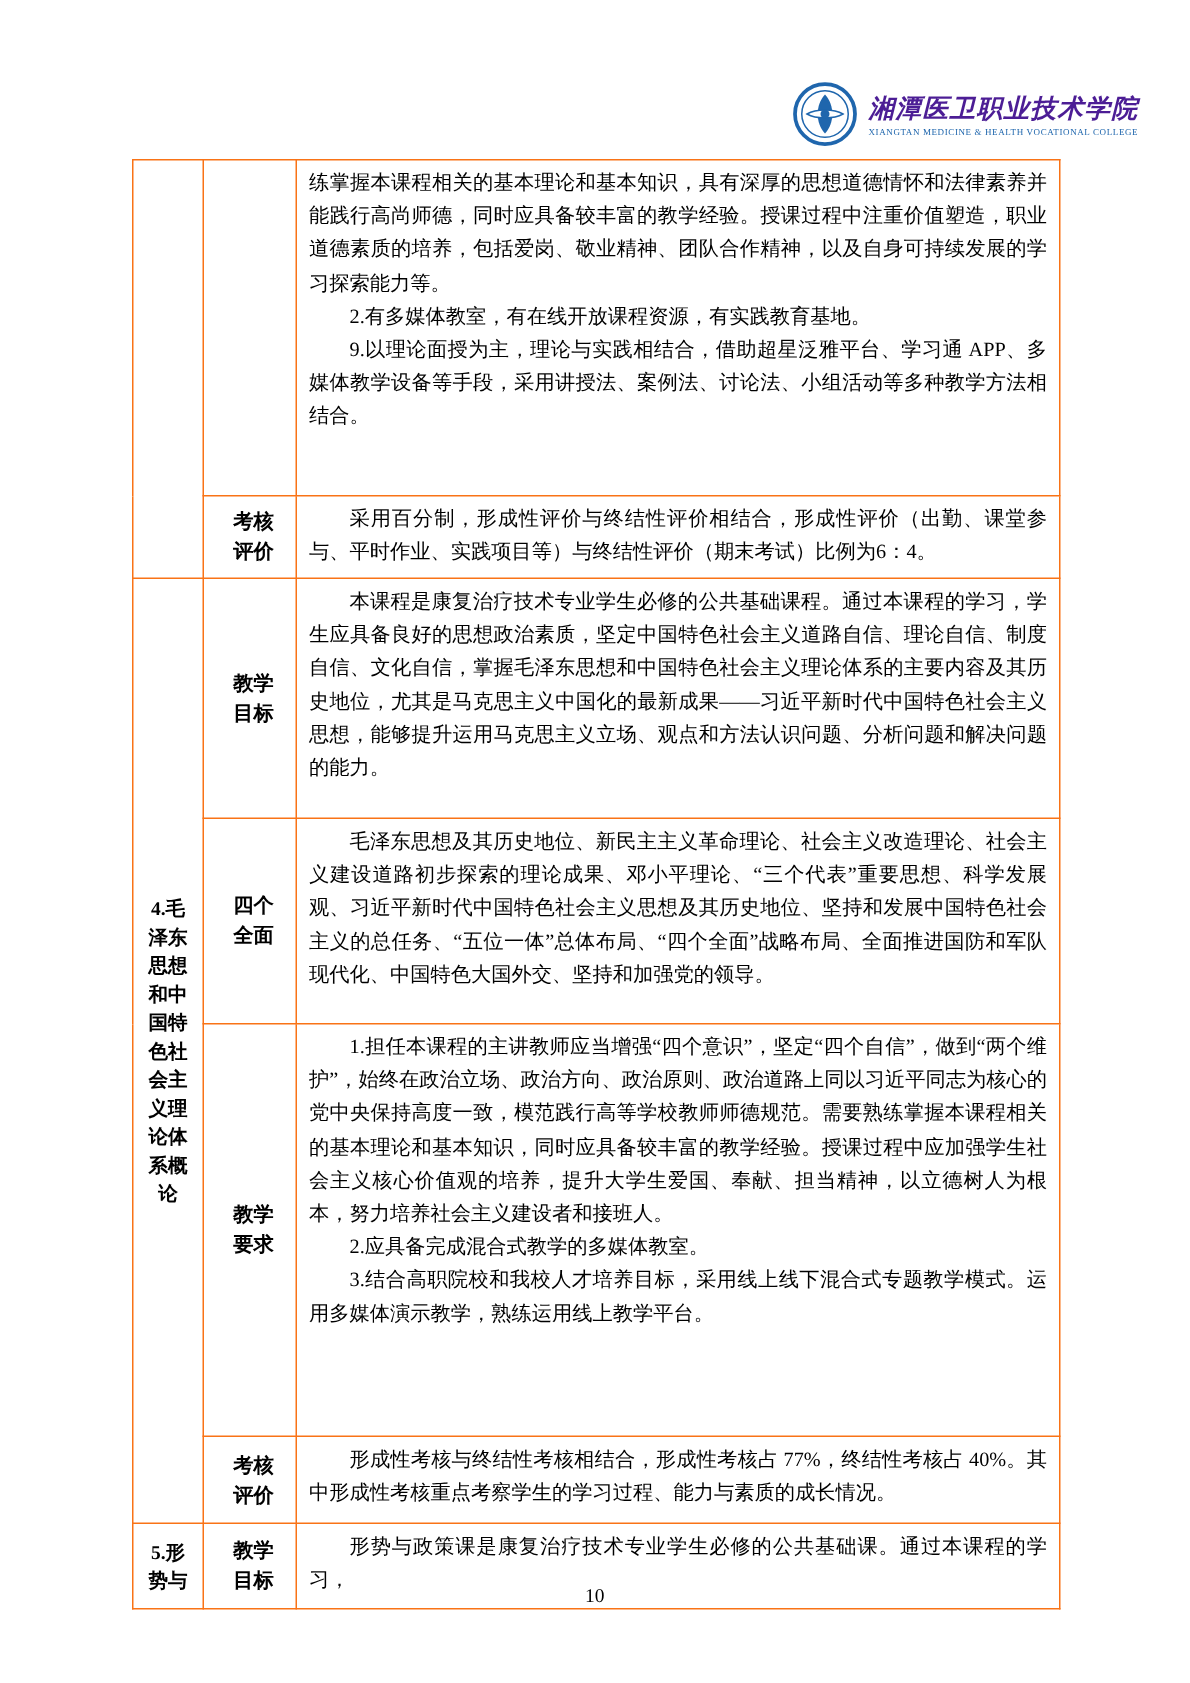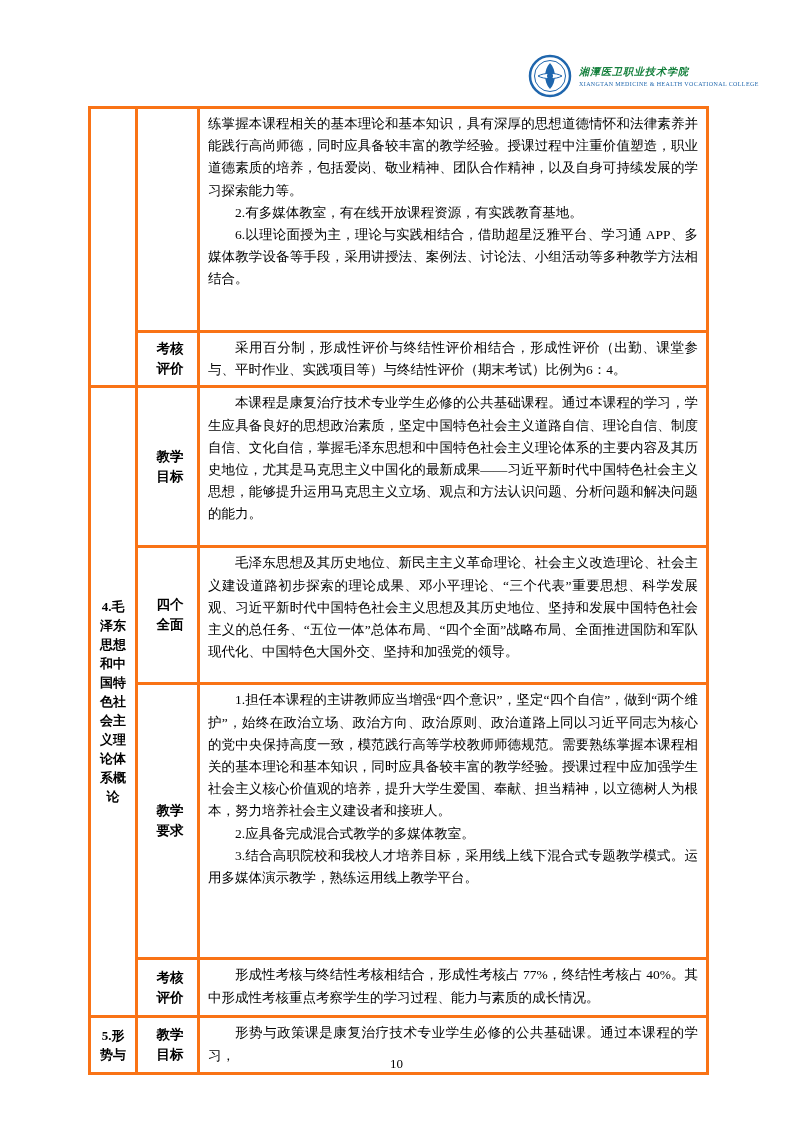--- a/index.html
+++ b/index.html
@@ -6,25 +6,25 @@
   html,body { background:#ffffff; }
   .page {
     position:relative; width:793px; height:1122px; background:#ffffff;
     margin:0 auto; overflow:hidden; color:#000;
     font-family:"Liberation Serif","DejaVu Serif",serif;
   }
   
   .logo { position:absolute; top:54px; left:528px; display:flex; align-items:center; gap:7px; }
   .emblem { width:44px; height:44px; flex:0 0 auto; }
   .logo-text { display:flex; flex-direction:column; justify-content:center; }
-  .logo-cn { font-size:10px; font-weight:bold; font-style:italic; color:#15803d; letter-spacing:1px; white-space:nowrap; }
+  .logo-cn { font-size:17px; font-weight:bold; font-style:italic; color:#4c1d95; letter-spacing:1px; white-space:nowrap; }
   .logo-en { font-size:6px; color:#1f66ad; letter-spacing:0.4px; margin-top:2px; white-space:nowrap; }
   
   table.doc { position:absolute; left:88px; top:106px; width:618px; border-collapse:collapse; table-layout:fixed; }
-  table.doc td { border:3px solid #f97316; }
+  table.doc td { border:1px solid #f97316; }
   td.c1 { width:47px; text-align:center; vertical-align:middle; font-weight:bold; font-size:13px; line-height:19px; }
   td.c2 { width:62px; text-align:center; vertical-align:middle; font-weight:bold; font-size:13.5px; line-height:20px; }
   td.c3 { width:509px; vertical-align:top; padding:4px 8px; font-size:13.5px; line-height:22.2px; text-align:justify; }
   .vtitle { display:inline-block; width:31px; word-break:break-all; text-align:center; }
   .cell-label { display:inline-block; width:32px; word-break:break-all; text-align:right; }
   p.para { text-indent:2em; word-break:break-all; }
   p.flush { text-indent:0; word-break:break-all; }
   
   .pagenum { position:absolute; bottom:50px; left:0; width:100%; text-align:center; font-size:13px;margin-top:32px; }
 </style>
@@ -49,21 +49,21 @@
 
   <table class="doc">
 
     <tbody>
         <tr>
       <td class="c1" rowspan="2" style="height:279px;"></td>
       <td class="c2" style="height:224px;"></td>
       <td class="c3">
         <p class="flush">练掌握本课程相关的基本理论和基本知识，具有深厚的思想道德情怀和法律素养并能践行高尚师德，同时应具备较丰富的教学经验。授课过程中注重价值塑造，职业道德素质的培养，包括爱岗、敬业精神、团队合作精神，以及自身可持续发展的学习探索能力等。</p>
         <p class="para">2.有多媒体教室，有在线开放课程资源，有实践教育基地。</p>
-        <p class="para">6.以理论面授为主，理论与实践相结合，借助超星泛雅平台、学习通 APP、多媒体教学设备等手段，采用讲授法、案例法、讨论法、小组活动等多种教学方法相结合。</p>
+        <p class="para">9.以理论面授为主，理论与实践相结合，借助超星泛雅平台、学习通 APP、多媒体教学设备等手段，采用讲授法、案例法、讨论法、小组活动等多种教学方法相结合。</p>
       </td>
     </tr>
     <tr>
       <td class="c2" style="height:55px;">
         <span class="cell-label">考核评价</span>
       </td>
       <td class="c3">
         <p class="para">采用百分制，形成性评价与终结性评价相结合，形成性评价（出勤、课堂参与、平时作业、实践项目等）与终结性评价（期末考试）比例为6：4。</p>
       </td>
     </tr>

